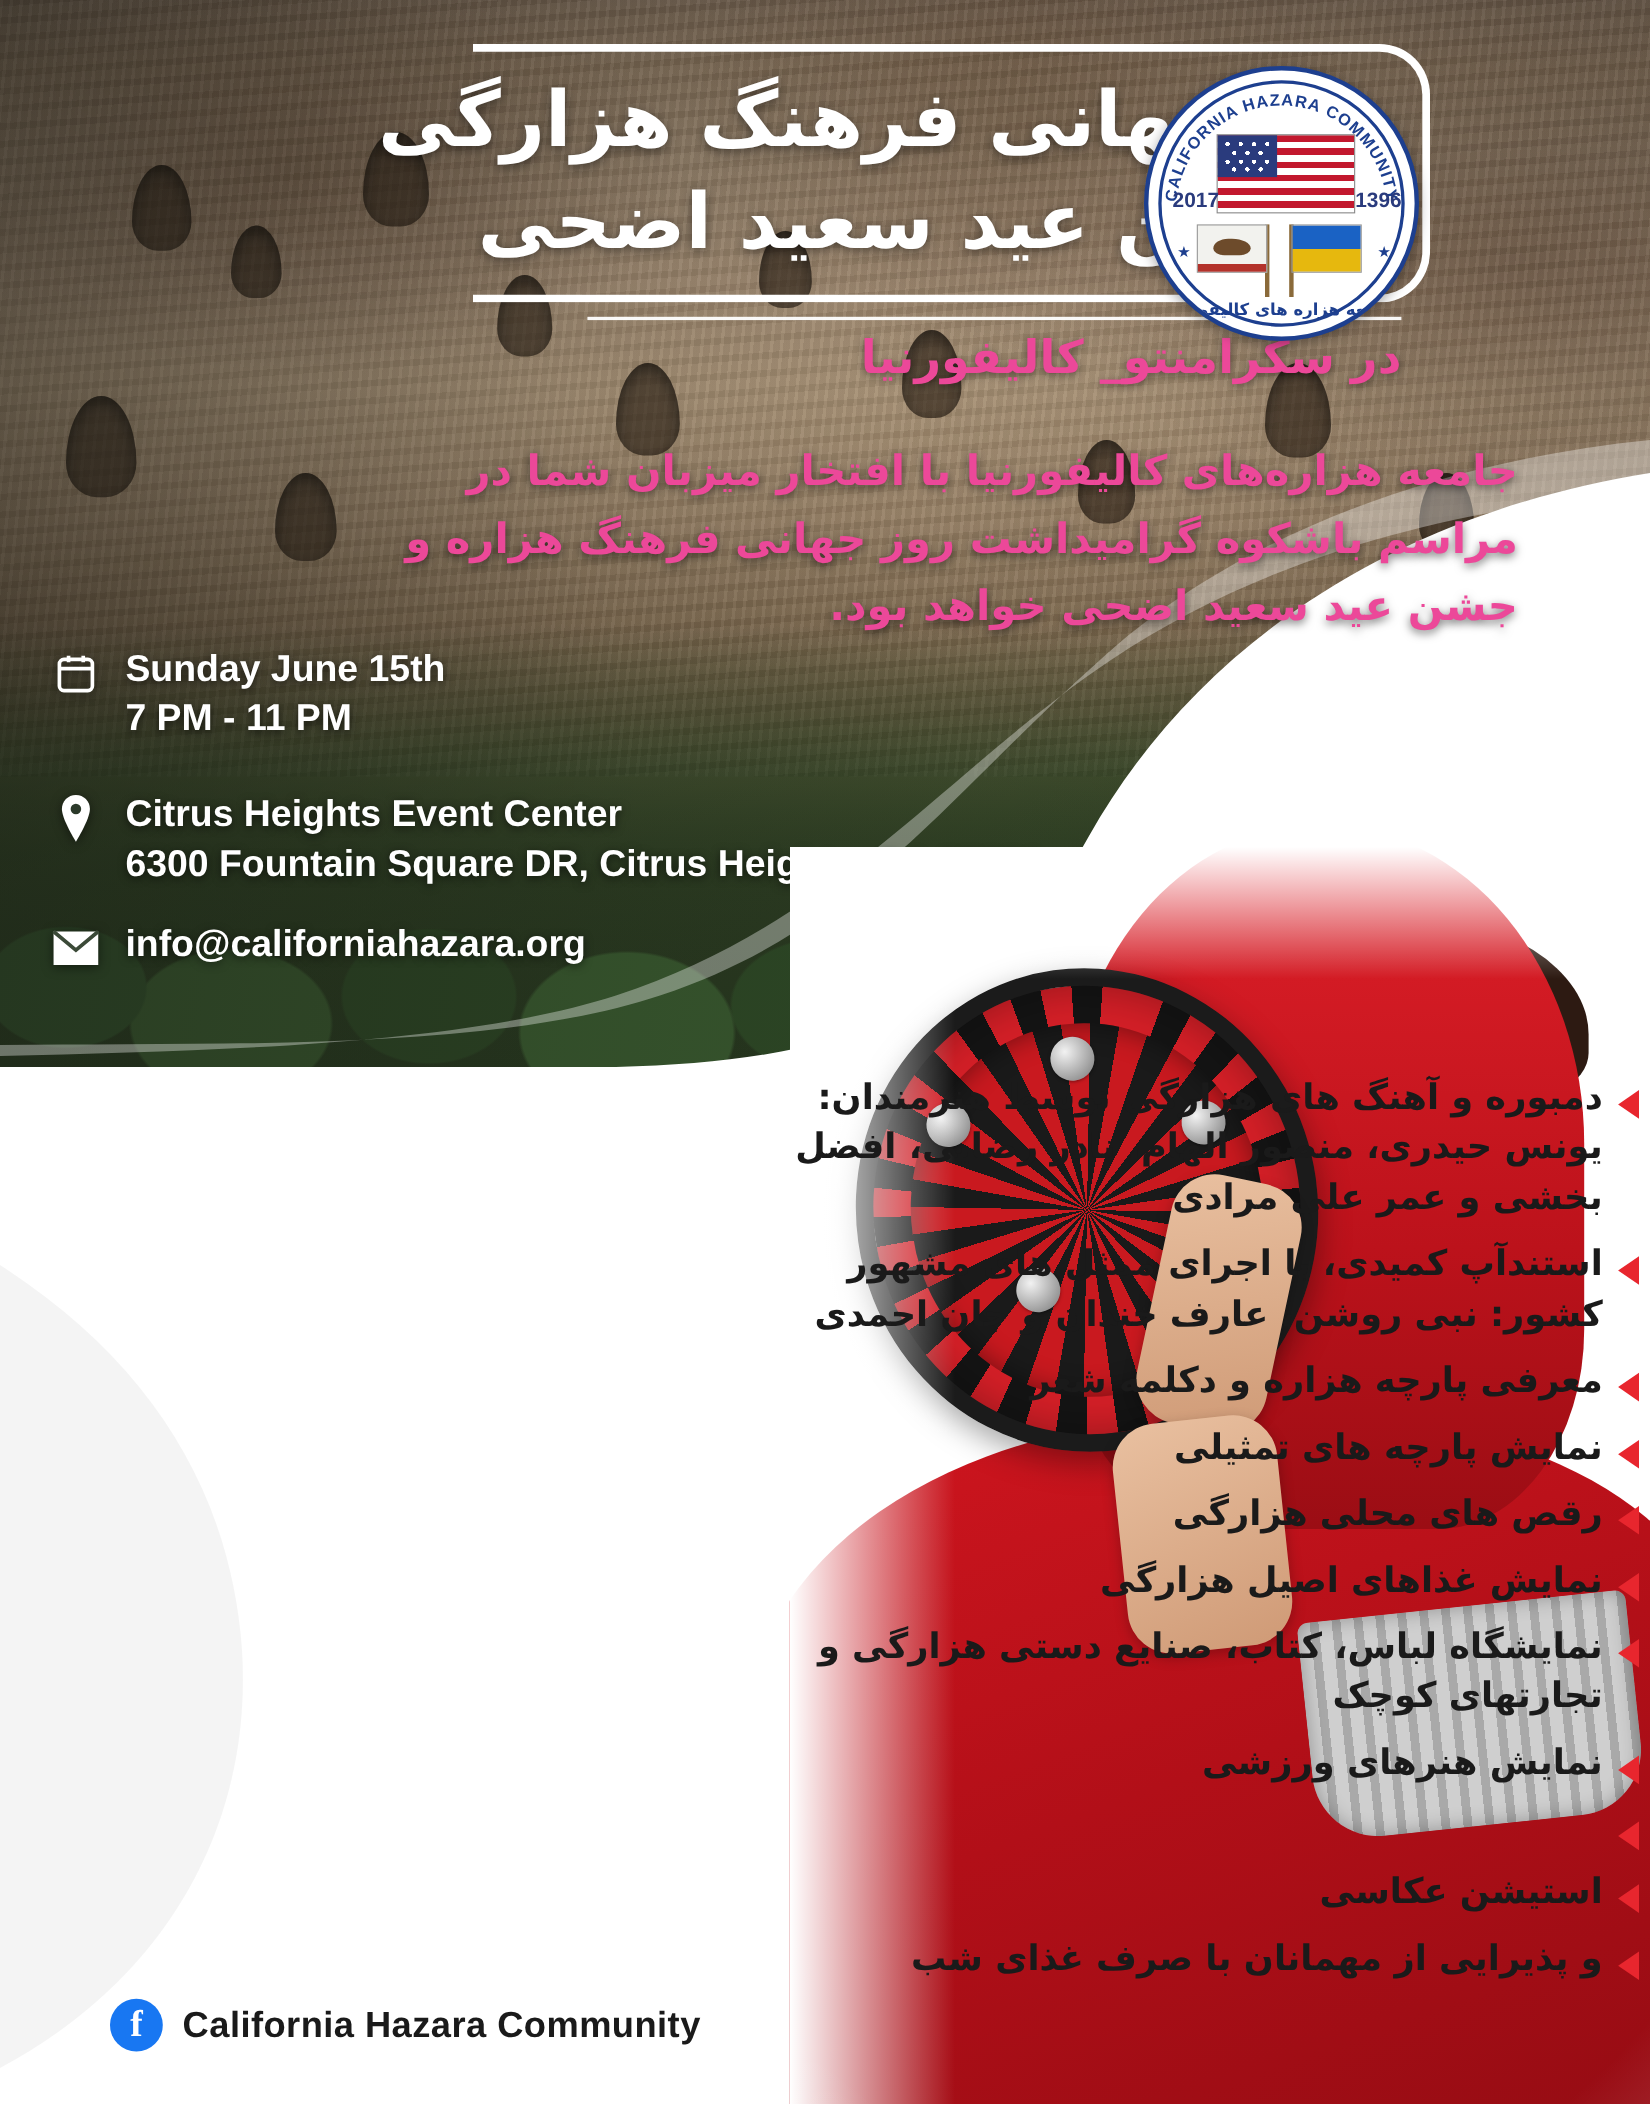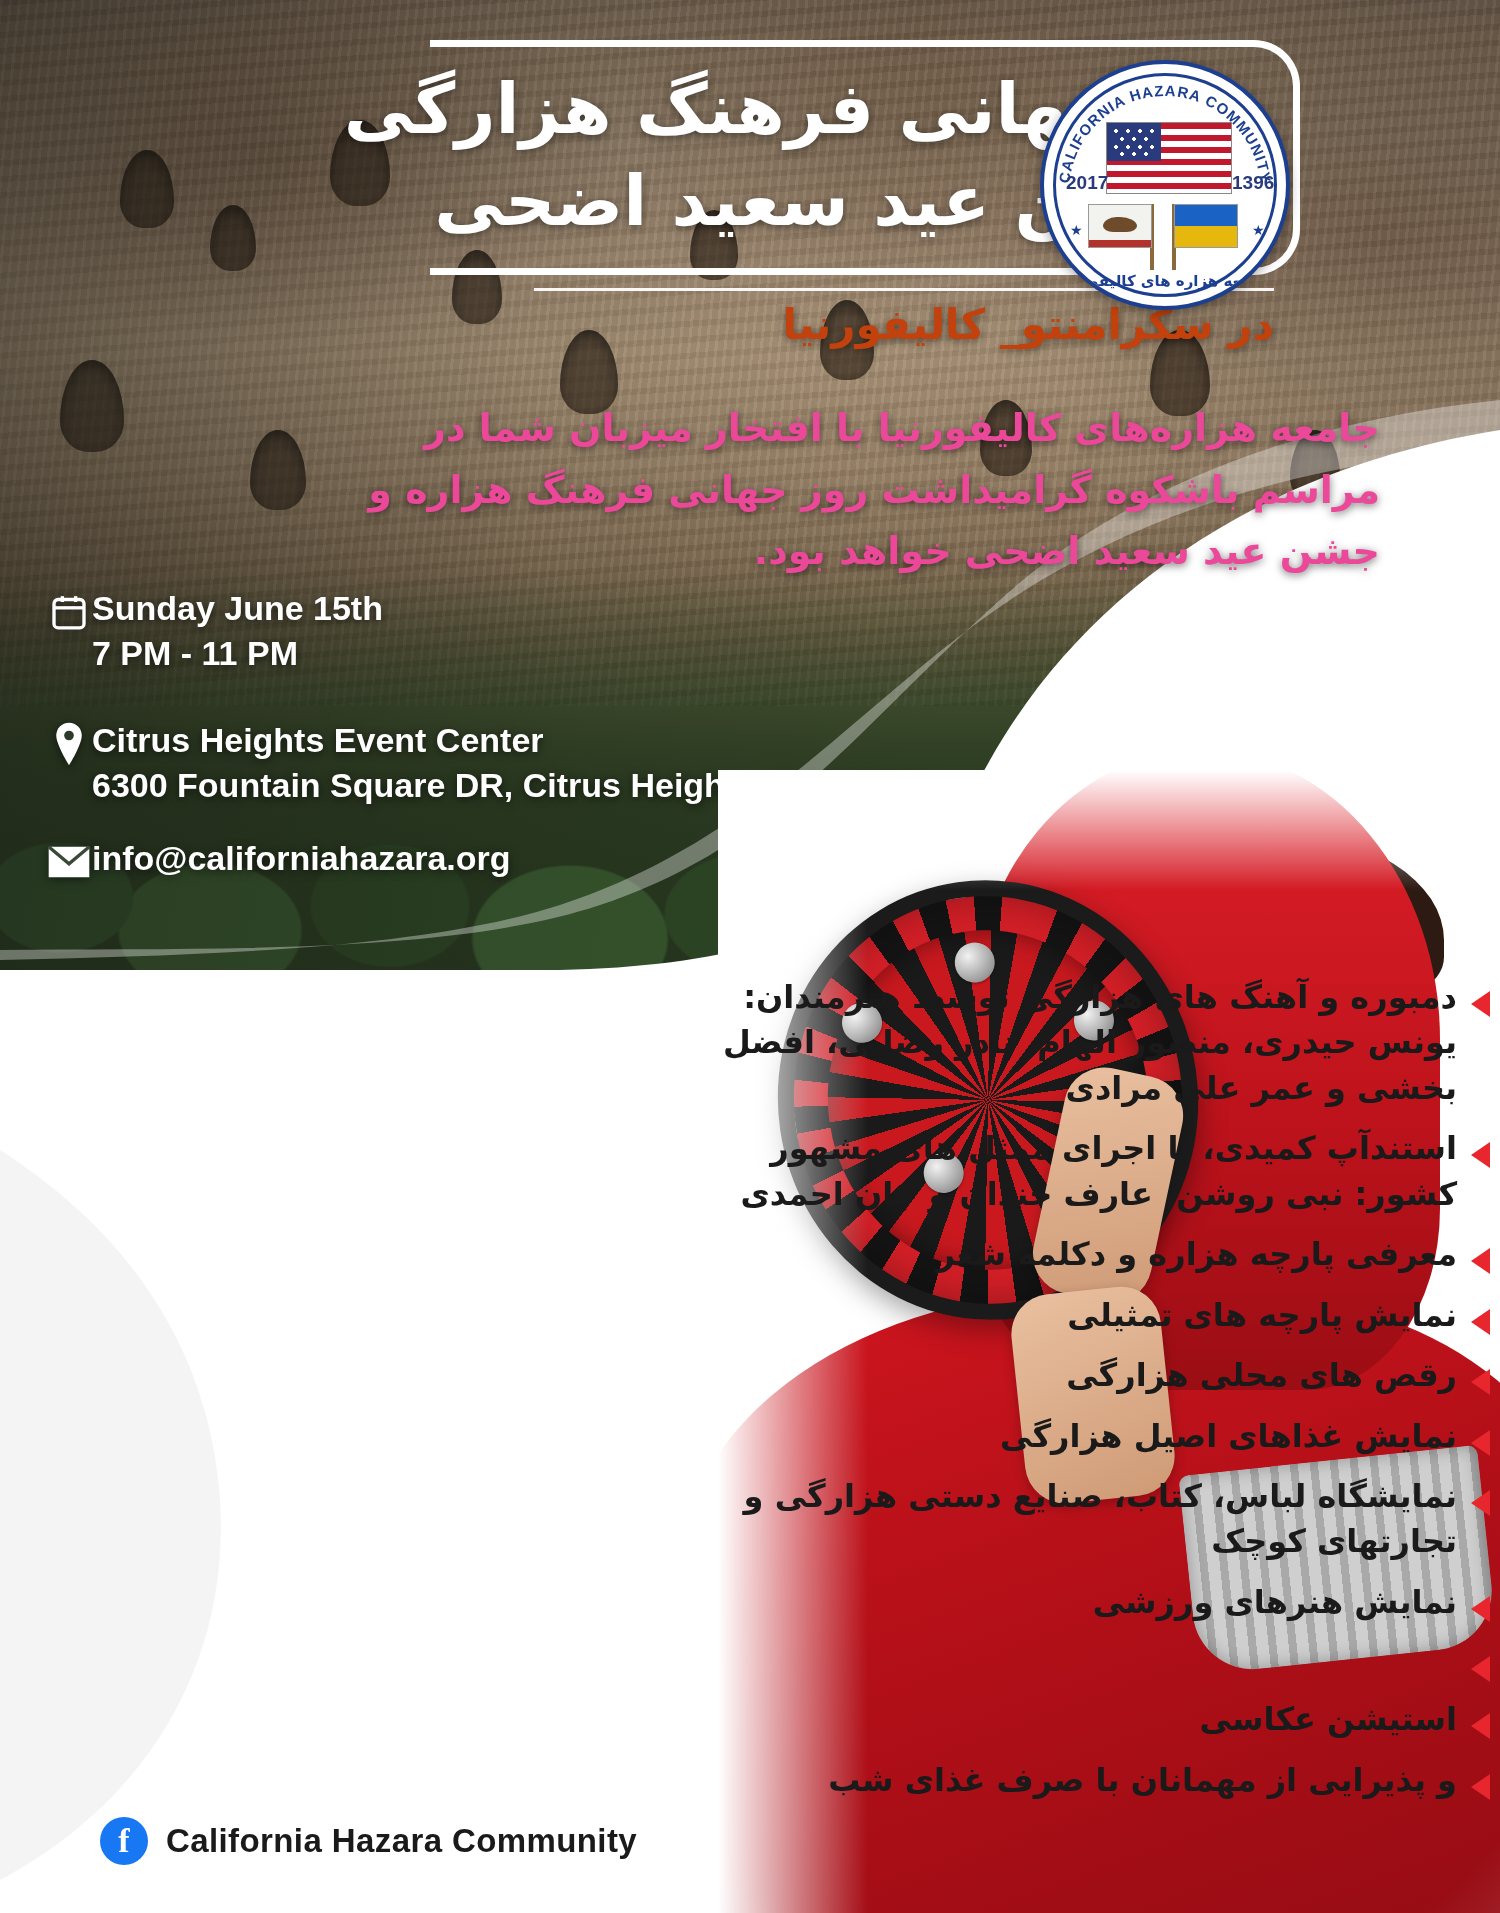--- a/index.html
+++ b/index.html
@@ -128,21 +128,21 @@
     height: 3px;
     background: #ffffff;
     opacity: .95;
   }
   .subline {
     position: absolute;
     right: 226px;
     top: 300px;
     width: 740px;
     text-align: right;
-    color: #c2410c;
+    color: #ec4899;
     font-size: 42px;
     font-weight: 700;
     text-shadow: 0 2px 8px rgba(0,0,0,.45);
     direction: rtl;
   }
 
   
   .logo {
     position: absolute;
     left: 1040px;
@@ -245,20 +245,21 @@
     font-weight: 600;
     text-shadow: 0 2px 9px rgba(0,0,0,.55);
   }
 
   
   .info-row {
     position: absolute;
     left: 46px;
     display: flex;
     align-items: flex-start;
+    gap: 22px;
     direction: ltr;
   }
   .info-icon {
     width: 46px; height: 52px;
     flex: 0 0 46px;
     display: flex; align-items: center; justify-content: center;
     color: #ffffff;
     filter: drop-shadow(0 2px 5px rgba(0,0,0,.5));
   }
   .info-text {

